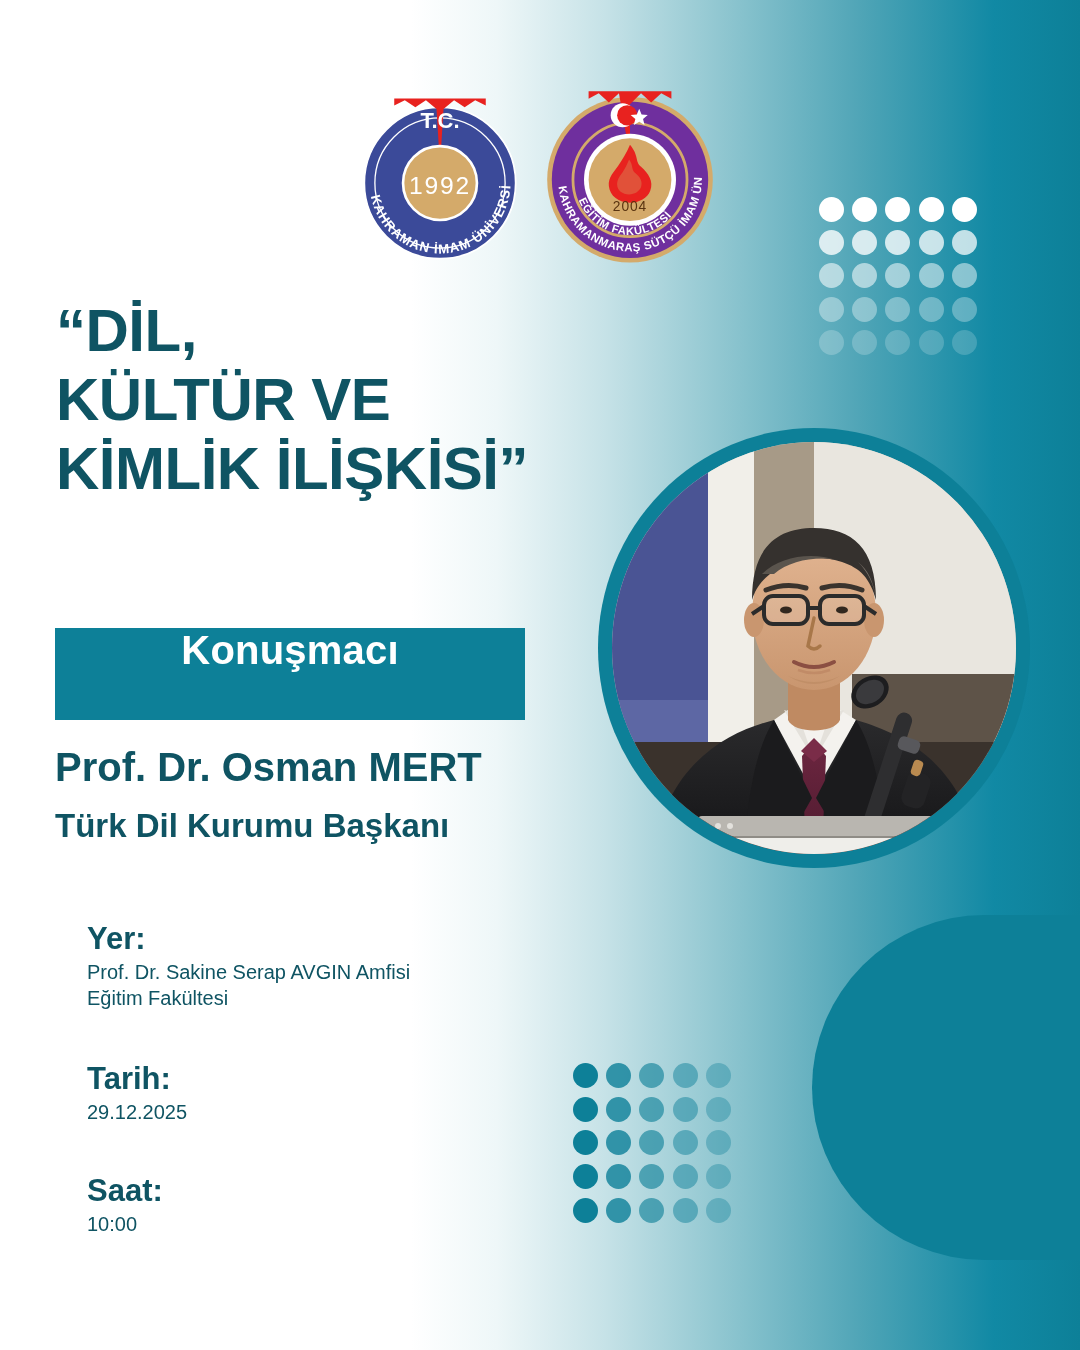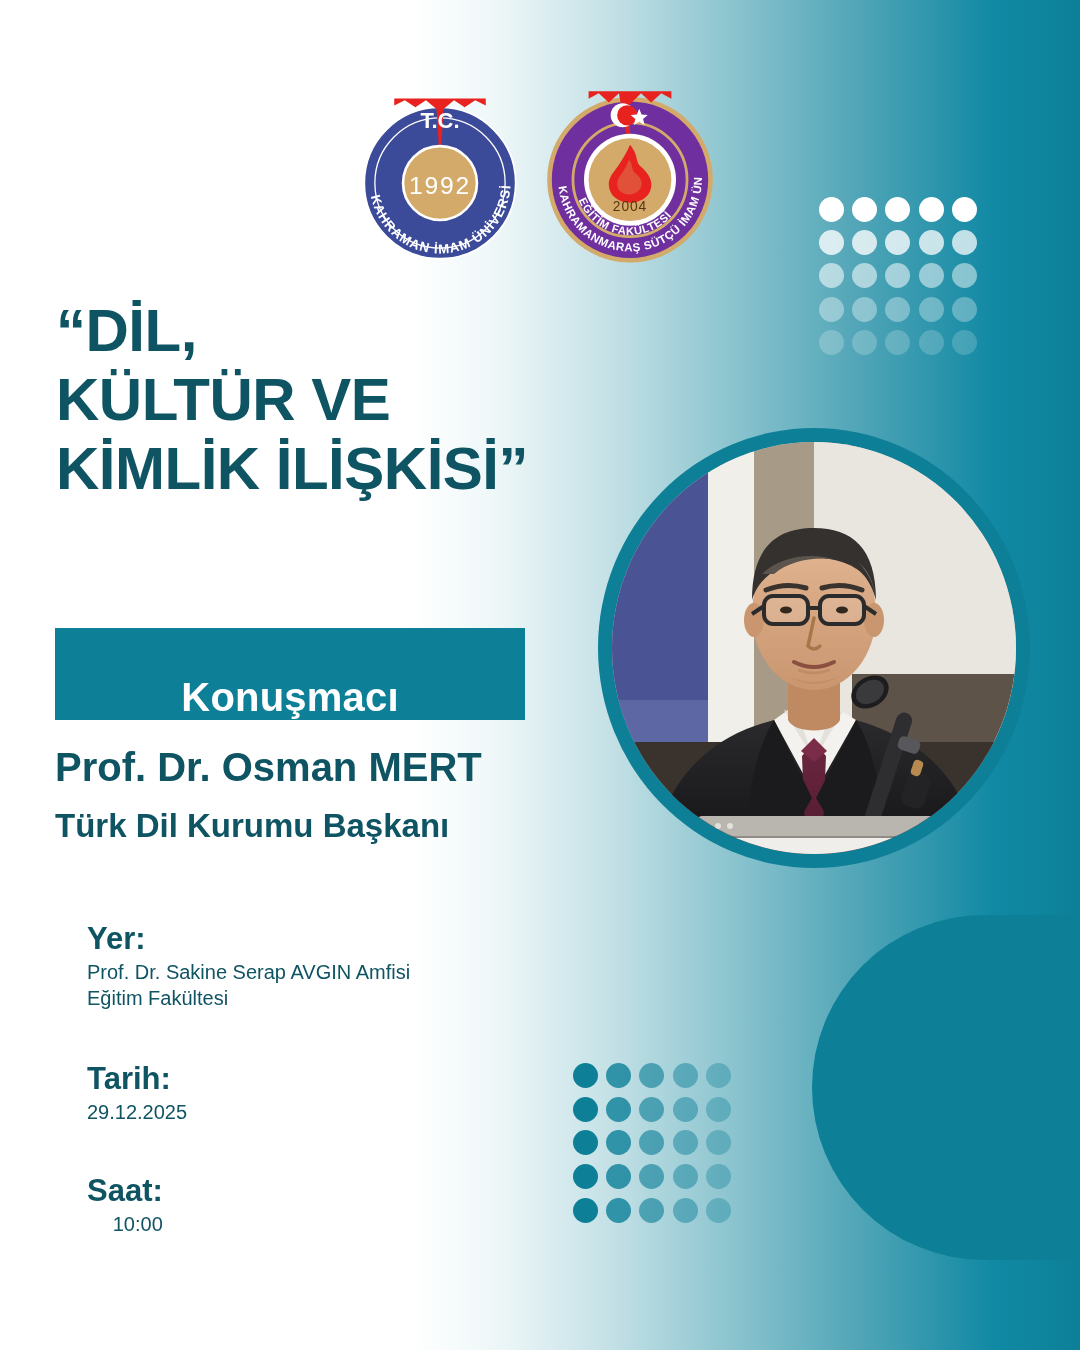--- a/index.html
+++ b/index.html
@@ -96,21 +96,21 @@
     white-space:nowrap;
   }
 
   
   #speaker-banner {
     position:absolute;
     left:55px; top:628px;
     width:470px; height:92px;
     background:#0d8098;
     display:flex;
-    align-items:flex-end;
+    align-items:flex-start;
     justify-content:center;
   }
   #speaker-banner .label {
     font-size:40px;
     font-weight:bold;
     color:#ffffff;
     letter-spacing:0.2px;
   }
 
   #speaker-name {
@@ -138,21 +138,21 @@
     line-height:1.25;
   }
   .detail-value {
     font-size:20px;
     font-weight:normal;
     line-height:1.3;
     white-space:nowrap;
   }
   #detail-yer   { top:920px; }
   #detail-tarih { top:1060px; }
-  #detail-saat  { top:1172px;text-align:right; }
+  #detail-saat  { top:1172px; }
 
   
   #portrait-wrap {
     position:absolute;
     left:598px; top:428px;
     width:432px; height:440px;
   }
   #portrait-ring {
     position:absolute;
     inset:0;

